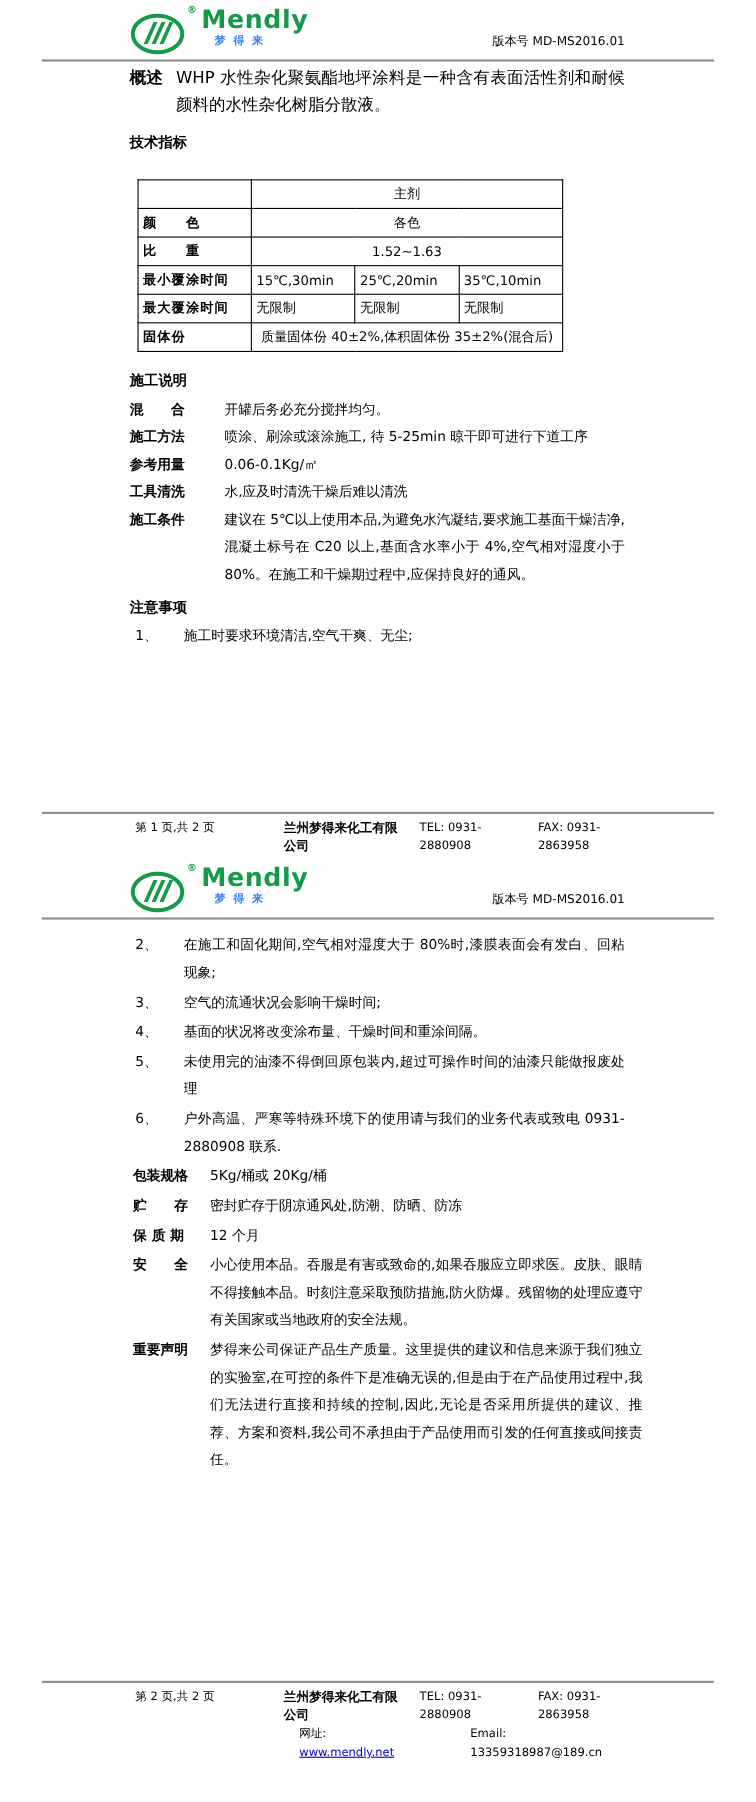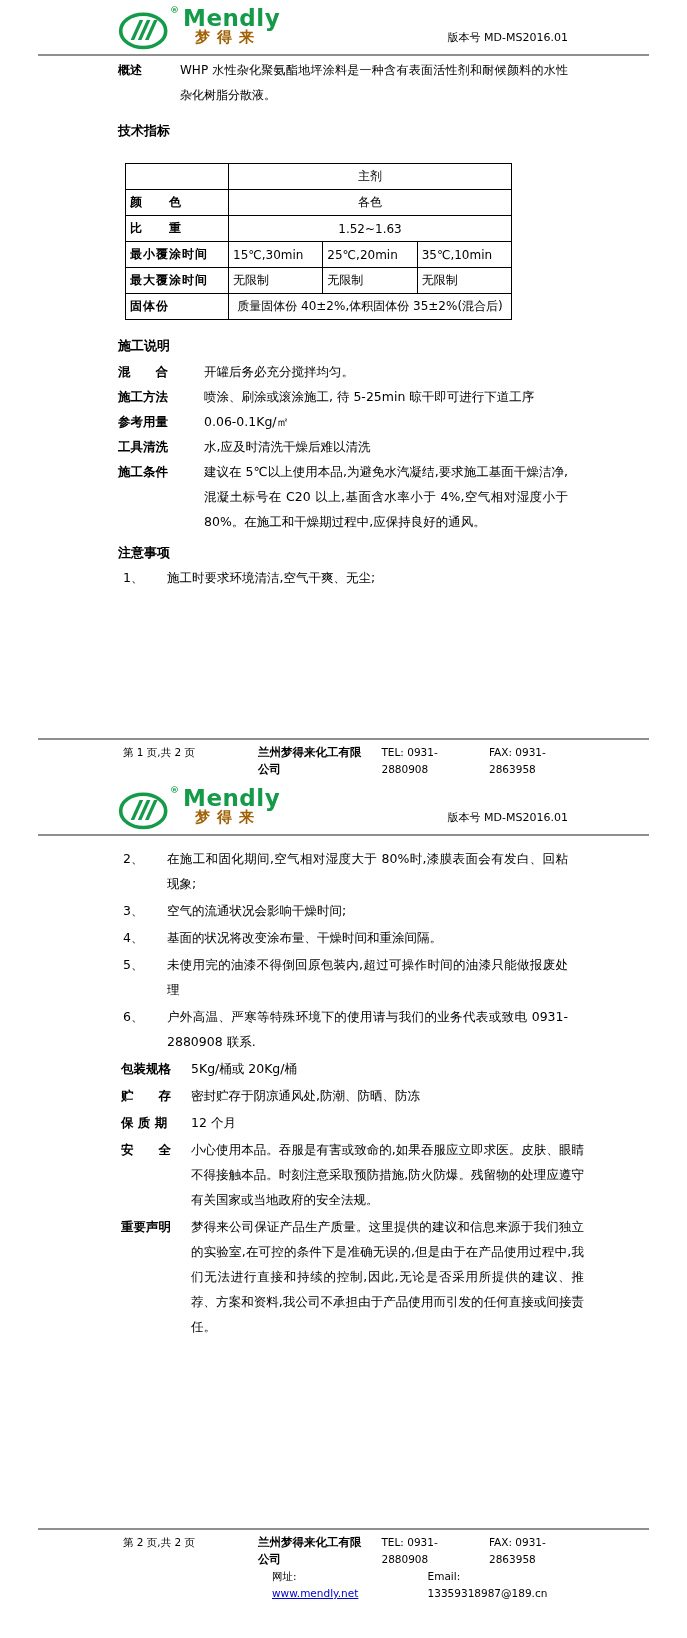--- a/index.html
+++ b/index.html
@@ -14,27 +14,27 @@
   .page2 { height:858px; }
 
   
   .hdr { display:flex; justify-content:space-between; align-items:center;
          padding:8px 119px 2px 118px; height:54px; }
   .logo { display:flex; align-items:flex-start; position:relative; }
   .logo svg { display:block; }
   .logo .reg { color:#159a4a; font-size:9px; font-weight:bold; position:relative; top:-2px; left:-2px; }
   .logo-txt { margin-left:2px; }
   .logo-name { color:#159a4a; font-weight:bold; font-size:23px; line-height:22px; letter-spacing:0.5px; }
-  .logo-sub  { color:#a16207; font-weight:bold; font-size:15px; line-height:17px; letter-spacing:7px; margin-left:12px; }
+  .logo-sub  { color:#3b82f6; font-weight:bold; font-size:10px; line-height:17px; letter-spacing:7px; margin-left:12px; }
   .version { font-size:11px; margin-top:14px; }
   .rule { border:none; border-top:2px solid #8f8f8f; margin:0 38px; }
 
   
   .doc-title { margin:14px 119px 8px 118px; font-size:17.5px; font-weight:bold; letter-spacing:0.5px; }
-  .sec { display:flex; margin:2px 119px 0 118px; font-size:12px; line-height:25px;gap:20px; }
+  .sec { display:flex; margin:2px 119px 0 118px; font-size:15px; line-height:25px; }
   .sec-label { flex:0 0 42px; font-weight:bold; }
   .sec-text  { flex:1; text-align:justify; }
   .h2 { margin:10px 119px 0 118px; font-size:13px; font-weight:bold; line-height:25px; }
 
   table.spec { border-collapse:collapse; margin:20px 0 0 125px; table-layout:fixed; width:387px;
                font-size:12px; }
   table.spec td { border:1px solid #000; height:26px; padding:1px 4px; }
   td.c-lbl { width:103px; font-weight:bold; padding-left:9px; letter-spacing:1px; }
   td.c-val { width:113px; padding-left:12px; }
   td.ctr { text-align:center; }

